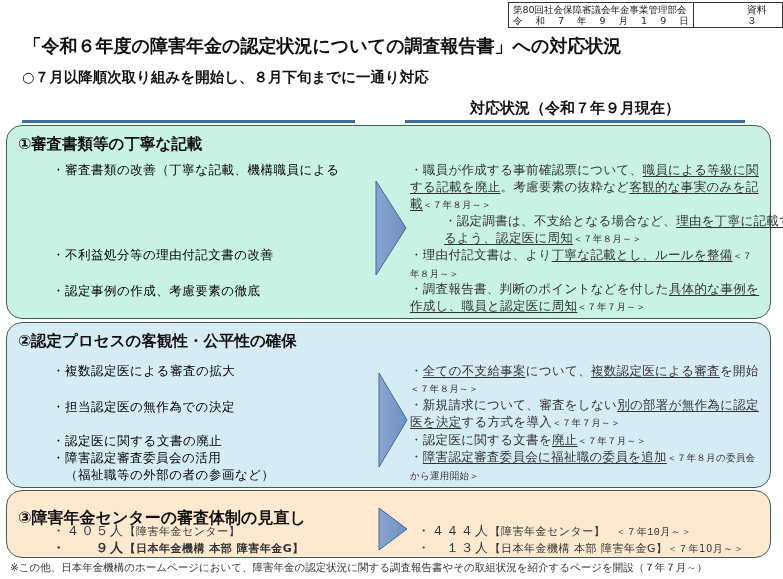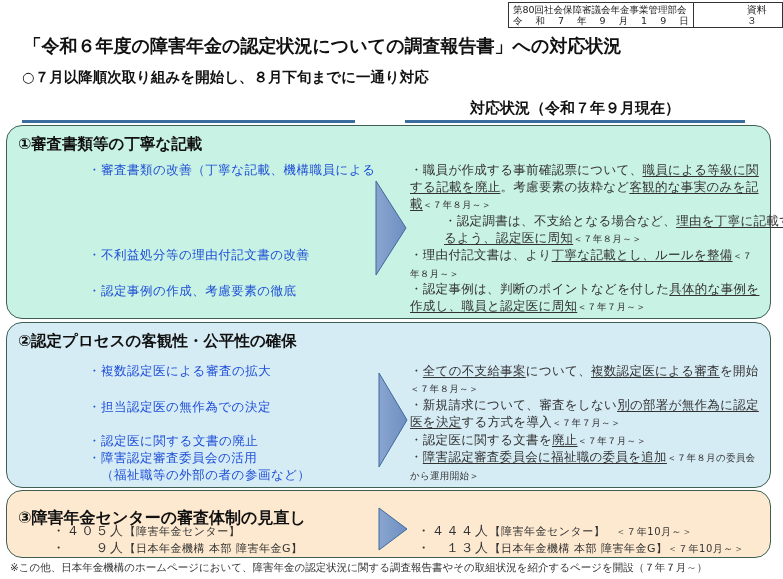--- a/index.html
+++ b/index.html
@@ -14,21 +14,21 @@
   .subtitle{position:absolute;left:22px;top:68px;font-size:14.5px;font-weight:bold;color:#111;}
   .colhead{position:absolute;top:99px;font-size:15px;font-weight:bold;text-align:center;color:#111;}
   .colhead.left{left:16px;width:333px;margin-top:26px;}
   .colhead.right{left:405px;width:340px;}
   .uline{position:absolute;top:120px;height:3px;background:#3b6e9e;}
   .box{position:absolute;left:6px;width:765px;border:1.5px solid #3e5f52;border-radius:16px;box-sizing:border-box;}
   .b1{top:125px;height:194px;background:#c8f2e3;}
   .b2{top:322px;height:166px;background:#d6ecf5;}
   .b3{top:490px;height:68px;background:#fde9d0;}
   .sec{position:absolute;left:18px;font-size:15.5px;font-weight:bold;color:#111;}
-  .item{position:absolute;font-size:12.5px;line-height:17px;color:#1d4ed8;letter-spacing:0.5px;margin-left:36px;}
+  .item{position:absolute;font-size:12.5px;line-height:17px;color:#000000;letter-spacing:0.5px;}
   .r-item{position:absolute;left:410px;width:350px;font-size:12.5px;line-height:17px;color:#333;letter-spacing:0.3px;}
   .u{text-decoration:underline;text-underline-offset:2px;}
   .sm{font-size:9.5px;}
   .arrow{position:absolute;}
   .footer{position:absolute;left:10px;top:561px;font-size:10.5px;color:#333;white-space:nowrap;}
   .staff{position:absolute;font-size:13px;color:#333;letter-spacing:1.5px;white-space:nowrap;}
   .staff .org{font-size:11px;letter-spacing:0.5px;}
 </style>
 </head>
 <body>
@@ -78,21 +78,21 @@
 <div class="r-item" style="top:161px;">
   <span>・職員が作成する事前確認票について、</span><span class="u">職員による等級に関する記載を廃止</span><span>。考慮要素の抜粋など</span><span class="u">客観的な事実のみを記載</span><span class="sm">＜７年８月～＞</span>
 </div>
 <div class="r-item" style="top:212px;margin-left:34px;">
   <span>・認定調書は、不支給となる場合など、</span><span class="u">理由を丁寧に記載するよう、認定医に周知</span><span class="sm">＜７年８月～＞</span>
 </div>
 <div class="r-item" style="top:246px;">
   <span>・理由付記文書は、より</span><span class="u">丁寧な記載とし、ルールを整備</span><span class="sm">＜７年８月～＞</span>
 </div>
 <div class="r-item" style="top:280px;">
-  <span>・認定事例は、判断のポイントなどを付した</span><span class="u">具体的な事例を作成し、職員と認定医に周知</span><span class="sm">＜７年７月～＞</span>
+  <span>・調査報告書、判断のポイントなどを付した</span><span class="u">具体的な事例を作成し、職員と認定医に周知</span><span class="sm">＜７年７月～＞</span>
 </div>
 
 <div class="box b2"></div>
 <div class="sec" style="top:331px;">②認定プロセスの客観性・公平性の確保</div>
 <div class="item" style="left:52px;top:362px;">・複数認定医による審査の拡大</div>
 <div class="item" style="left:52px;top:398px;">・担当認定医の無作為での決定</div>
 <div class="item" style="left:52px;top:432px;">・認定医に関する文書の廃止</div>
 <div class="item" style="left:52px;top:449px;">
   <div>・障害認定審査委員会の活用</div>
   <div>　（福祉職等の外部の者の参画など）</div>
@@ -117,32 +117,32 @@
 </div>
 <div class="r-item" style="top:448px;">
   <span>・</span><span class="u">障害認定審査委員会に福祉職の委員を追加</span><span class="sm">＜７年８月の委員会から運用開始＞</span>
 </div>
 
 <div class="box b3"></div>
 <div class="sec" style="top:508px;font-size:16px;">③障害年金センターの審査体制の見直し</div>
 <div class="staff" style="left:52px;top:522px;">
   <span>・４０５人</span><span class="org">【障害年金センター】</span>
 </div>
-<div class="staff" style="left:52px;top:539px;">
+<div class="staff" style="left:52px;top:539px;font-weight:bold;">
   <span>・　　９人</span><span class="org">【日本年金機構 本部 障害年金G】</span>
 </div>
 <svg class="arrow" style="left:378px;top:507px;" width="30" height="44">
   <defs>
       <linearGradient id="g3" x1="0" x2="1">
         <stop offset="0" stop-color="#8aa5cf"></stop>
         <stop offset="1" stop-color="#6e8fc2"></stop>
       </linearGradient>
     </defs>
   <polygon points="1,1 29,22 1,43" fill="url(#g3)" stroke="#3f6a9b" stroke-width="1"></polygon>
 </svg>
-<div class="staff" style="left:417px;top:522px;">
+<div class="staff" style="left:417px;top:522px;font-family:Liberation Mono, monospace;">
   <span>・４４４人</span><span class="org">【障害年金センター】</span><span class="org" style="font-size:10px;">　＜７年10月～＞</span>
 </div>
 <div class="staff" style="left:417px;top:539px;">
   <span>・　１３人</span><span class="org">【日本年金機構 本部 障害年金G】</span><span class="org" style="font-size:10px;">＜７年10月～＞</span>
 </div>
 
 <div class="footer">※この他、日本年金機構のホームページにおいて、障害年金の認定状況に関する調査報告書やその取組状況を紹介するページを開設（７年７月～）</div>
 
 </body></html>

